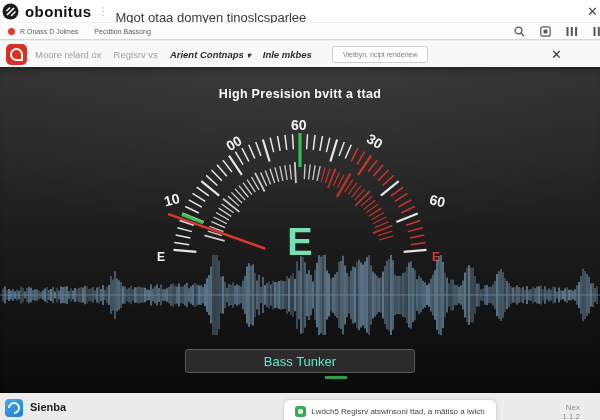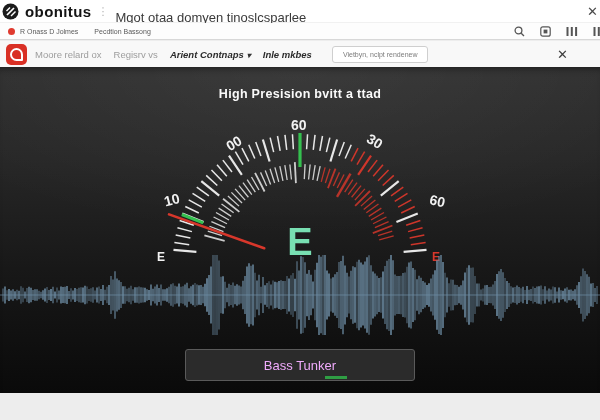--- a/index.html
+++ b/index.html
@@ -19,21 +19,21 @@
   .menubar{position:absolute;top:23px;left:0;width:600px;height:17px;background:#fdfdfd;
            border-bottom:1px solid #d8d8d8;display:flex;align-items:center;
            padding:0 8px;box-sizing:border-box;}
   .rec-dot{width:7px;height:7px;border-radius:50%;background:#e03a2f;margin-right:5px;flex:0 0 auto;}
   .menu-text{font-size:7px;color:#5a5a5a;margin-right:16px;white-space:nowrap;}
   .menu-icons{margin-left:auto;display:flex;align-items:center;gap:15px;margin-right:-4px;}
   .mi{display:flex;align-items:center;}
 
   
   .toolbar{position:absolute;top:41px;left:0;width:600px;height:26px;background:#f8f8f8;
-           display:flex;align-items:center;padding:0 20px 0 6px;box-sizing:border-box;}
+           display:flex;align-items:center;padding:0 26px 0 6px;box-sizing:border-box;}
   .rec-logo{width:21px;height:21px;border-radius:5px;background:#d93025;display:flex;
             align-items:center;justify-content:center;margin-right:8px;flex:0 0 auto;}
   .rec-ring{width:9px;height:9px;border:2.6px solid #fff;border-radius:50%;
             border-bottom-right-radius:1px;}
   .nav-item{font-size:9.5px;white-space:nowrap;margin-right:12px;cursor:default;}
   .nav-dim{color:#9d9d9d;}
   .nav-strong{color:#2c2c2c;font-weight:700;font-style:italic;}
   .caret{font-size:8px;color:#333;margin-left:3px;}
   .tb-btn{margin-left:8px;background:#fff;border:1px solid #cfcfcf;border-radius:3px;
           padding:4px 10px;font-size:7px;color:#7c7c7c;white-space:nowrap;}
@@ -41,24 +41,24 @@
 
   
   .stage{position:absolute;top:67px;left:0;width:600px;height:326px;overflow:hidden;
      background:
        radial-gradient(130% 95% at 50% 0%, rgba(255,255,255,.055), rgba(0,0,0,0) 55%),
        linear-gradient(180deg,#303030 0%,#272727 28%,#181818 62%,#0a0a0a 100%);
      box-shadow:inset 0 7px 9px -7px rgba(0,0,0,.65);}
   .stage-title{position:absolute;top:20px;left:0;width:100%;text-align:center;
                color:#fafafa;font-size:12.5px;font-weight:700;letter-spacing:.3px;}
   .stage svg{position:absolute;top:0;left:0;}
-  .mode-btn{position:absolute;left:185px;top:282px;width:230px;height:32px;
+  .mode-btn{position:absolute;left:185px;top:282px;width:230px;height:24px;
             background:#2b2b2b;border:1px solid #5a5a5a;border-radius:3px;
             display:flex;align-items:center;justify-content:center;
-            color:#f0abfc;font-size:13px;box-sizing:border-box;cursor:default;}
+            color:#5eead4;font-size:13px;box-sizing:border-box;cursor:default;}
   .mode-underline{position:absolute;left:325px;top:309px;width:22px;height:3px;background:#2f9e44;}
 
   
   .bottombar{position:absolute;top:393px;left:0;width:600px;height:27px;background:#ececec;}
   .task-icon{position:absolute;left:5px;top:6px;width:18px;height:18px;border-radius:4px;
              background:linear-gradient(145deg,#47a9ea,#1d7fd6);
              display:flex;align-items:center;justify-content:center;}
   .task-icon-glyph{width:8px;height:8px;border:2px solid #fff;border-radius:50%;
                    border-left-color:transparent;transform:rotate(-45deg);}
   .task-label{position:absolute;left:30px;top:8px;font-size:11px;font-weight:700;color:#1e1e1e;}
@@ -558,14 +558,30 @@
           <line x1="593" y1="216.03310204631936" x2="593" y2="239.96689795368064" stroke="#6e8ea6" stroke-width="1.6" opacity="0.6255037010533286" stroke-linecap="butt"></line>
           <line x1="595" y1="221.0994849351358" x2="595" y2="234.9005150648642" stroke="#6e8ea6" stroke-width="1.6" opacity="0.6579900325313164" stroke-linecap="butt"></line>
           <line x1="597" y1="218.90868058797287" x2="597" y2="237.09131941202713" stroke="#6e8ea6" stroke-width="1.6" opacity="0.5084625721250021" stroke-linecap="butt"></line>
           <line x1="0" y1="228" x2="600" y2="228" stroke="#6e8ea6" stroke-width="1" opacity="0.7" stroke-linecap="butt"></line>
         </g>
       </svg>
     <div class="mode-btn">Bass Tunker</div>
     <div class="mode-underline"></div>
   </div>
 
+  <div class="bottombar">
+    <span class="task-icon">
+        <span class="task-icon-glyph"></span>
+      </span>
+    <span class="task-label">Sienba</span>
+    <div class="toast">
+      <span class="toast-icon">
+          <span class="toast-icon-dot"></span>
+        </span>
+      <span class="toast-text">Lwdch5 Regisrv atswinsoni ttad, a mätiso a lwich</span>
+    </div>
+    <div class="version">
+      <div>Nex</div>
+      <div>1.1.2</div>
+    </div>
+  </div>
 
 </div>
 
 </body></html>

